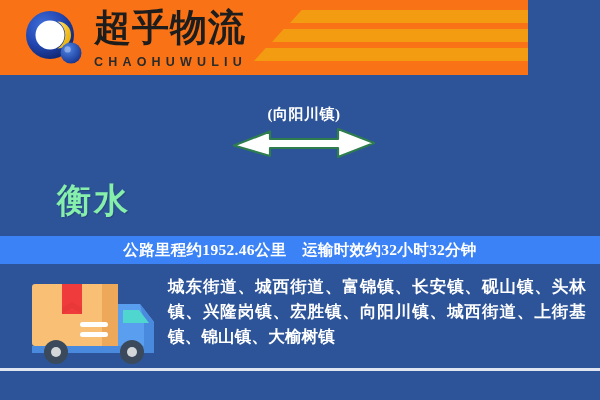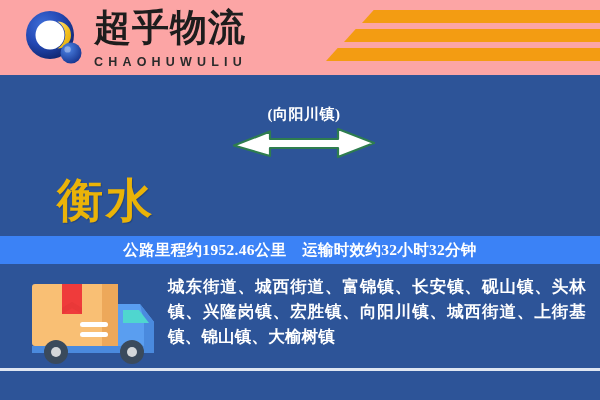--- a/index.html
+++ b/index.html
@@ -18,23 +18,23 @@
     width: 600px;
     height: 400px;
     background: #2d5498;
     overflow: hidden;
   }
 
   
   .header {
     position: absolute;
     left: 0; top: 0;
-    width: 600px;
+    width: 528px;
     height: 75px;
-    background: #fca5a5;
+    background: #f97316;
     overflow: hidden;
   }
   .brand {
     position: absolute;
     left: 24px;
     top: 7px;
     display: flex;
     align-items: center;
     gap: 8px;
   }
@@ -90,23 +90,23 @@
     position: absolute;
     left: 0; top: 75px;
     width: 600px;
     height: 161px;
   }
   .city {
     position: absolute;
     top: 126px;
     transform: translateY(-50%);
     font-family: "Liberation Serif", "DejaVu Serif", serif;
-    font-size: 46px;
-    font-weight: bold;
-    color: #eab308;
+    font-size: 34px;
+    font-weight: bold;
+    color: #86efac;
     letter-spacing: 3px;
     white-space: nowrap;
     text-shadow: 1px 1px 1px rgba(0,0,0,0.18);
   }
   .city.origin { left: 57px; }
   .city.dest   { left: 390px; }
 
   .route-mid {
     position: absolute;
     left: 230px;

